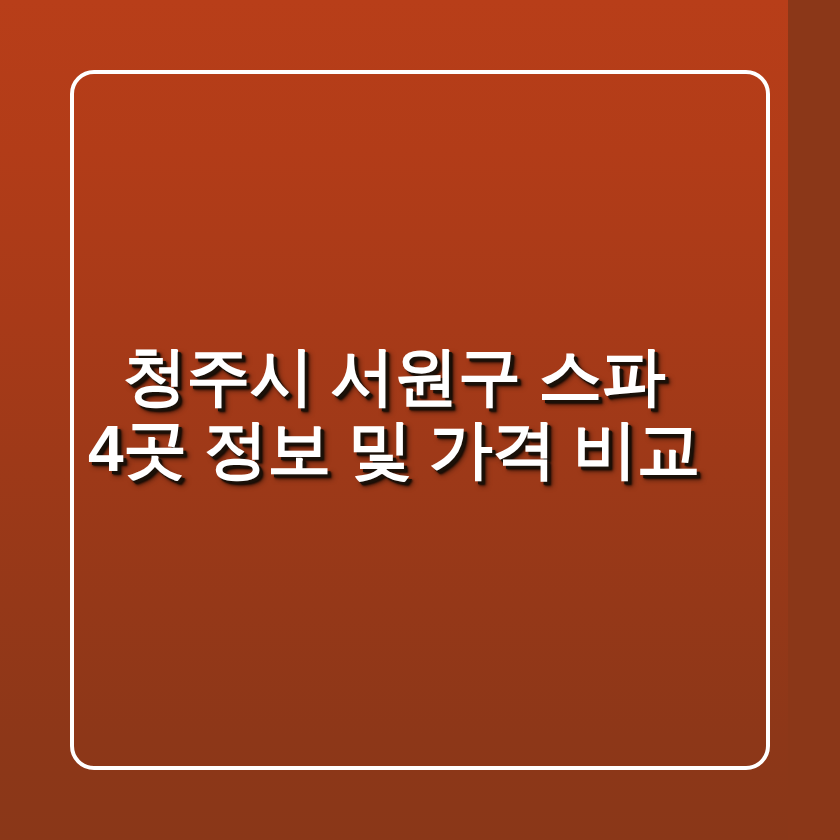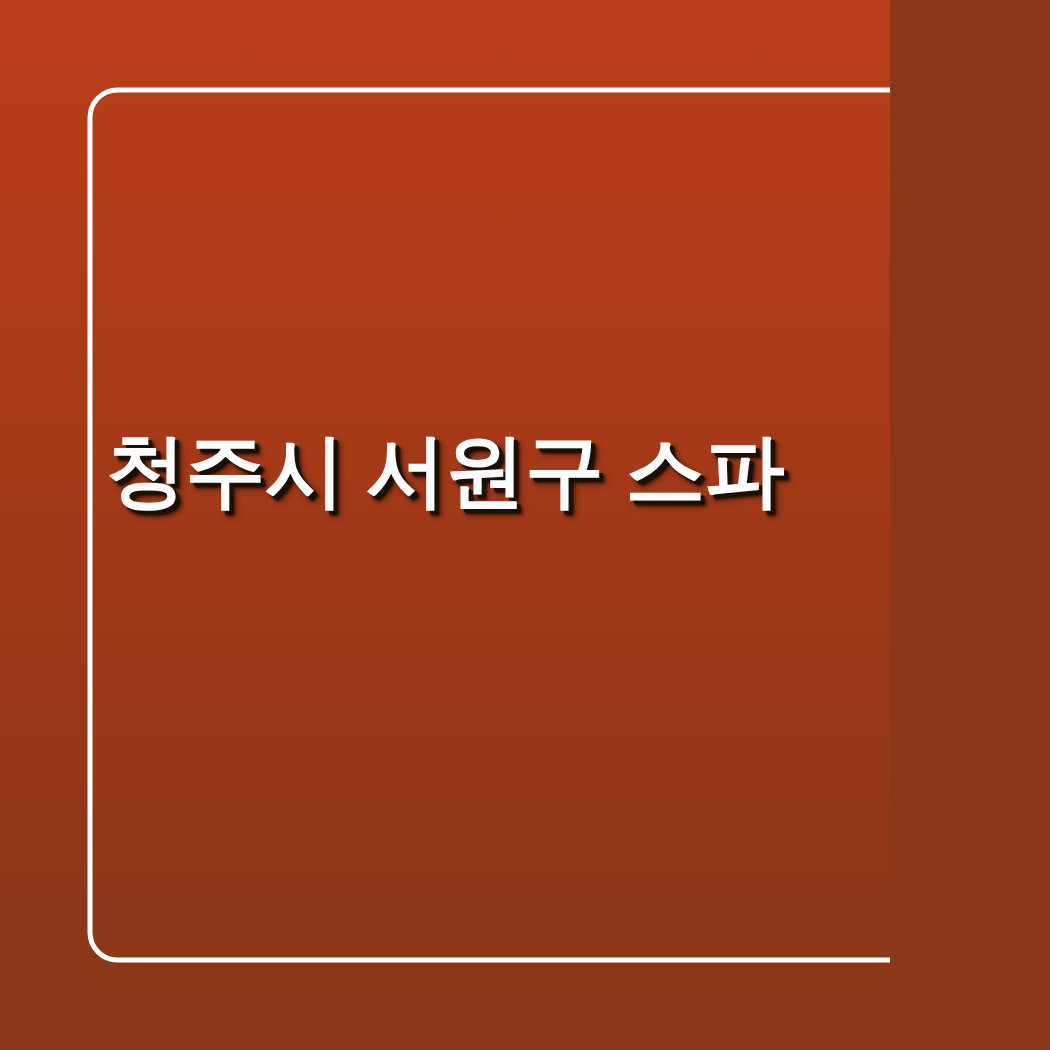--- a/index.html
+++ b/index.html
@@ -4,21 +4,21 @@
 <title>청주시 서원구 스파 4곳 정보 및 가격 비교</title>
 <style>
   html, body {
     margin: 0;
     padding: 0;
     background: #8B3718;
   }
 
   #poster {
     position: relative;
-    width: 712px;
+    width: 788px;
     height: 840px;
     overflow: hidden;
     background: linear-gradient(
       to bottom,
       #B83E19 0%,
       #B23C18 18%,
       #A83A18 38%,
       #9E3918 55%,
       #953818 72%,
       #8D3718 88%,
@@ -67,15 +67,16 @@
 </style>
 </head>
 <body>
 
 <div id="poster">
 
   <div id="frame"></div>
 
   <div id="headline">
     <span class="headline-line">청주시 서원구 스파</span>
+    <span class="headline-line">4곳 정보 및 가격 비교</span>
   </div>
 
 </div>
 
 </body></html>

